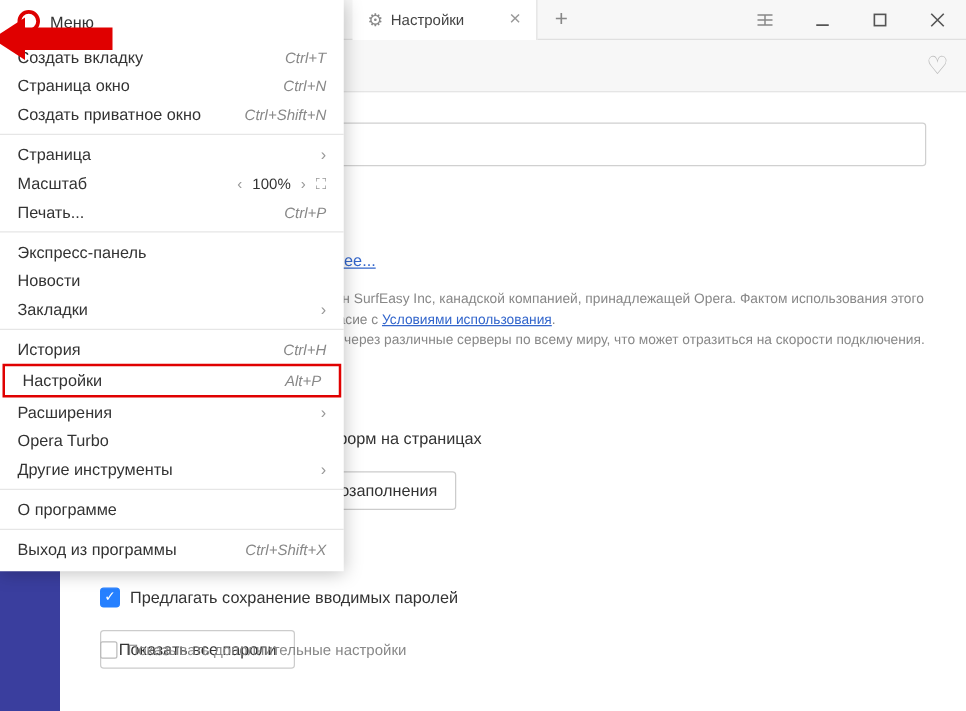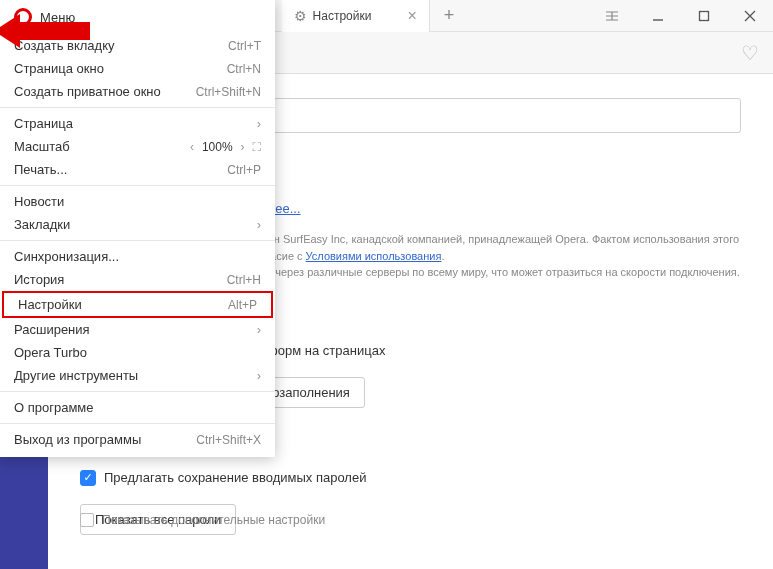--- a/index.html
+++ b/index.html
@@ -195,21 +195,21 @@
     .arrow-callout .abody { margin-left: 0; }
     .menu-item {
       display: flex;
       align-items: center;
       justify-content: space-between;
       padding: 4px 14px;
       font-size: 13px;
       color: #333;
       cursor: pointer;
     }
-    .menu-shortcut { color: #888; font-size: 12px; }
+    .menu-shortcut { color: #888; font-size: 12px; font-style: italic; }
     .menu-sep {
       height: 1px;
       background: #e6e6e6;
       margin: 4px 0;
     }
     .menu-sub-ind { color: #999; margin-left: 6px; }
     .zoom-row {
       display: flex;
       align-items: center;
       gap: 8px;
@@ -337,30 +337,30 @@
       <span class="glyph">›</span>
       <span class="glyph">⛶</span>
     </span>
   </div>
   <div class="menu-item">
     <span>Печать...</span>
     <span class="menu-shortcut">Ctrl+P</span>
   </div>
   <div class="menu-sep"></div>
   <div class="menu-item">
+    <span>Экспресс-панель</span>
+  </div>
+  <div class="menu-item">
     <span>Новости</span>
   </div>
   <div class="menu-item">
     <span>Закладки</span>
     <span class="menu-sub-ind">›</span>
   </div>
   <div class="menu-sep"></div>
-  <div class="menu-item">
-    <span>Синхронизация...</span>
-  </div>
   <div class="menu-item">
     <span>История</span>
     <span class="menu-shortcut">Ctrl+H</span>
   </div>
   <div class="menu-highlight">
     <div class="menu-item">
       <span>Настройки</span>
       <span class="menu-shortcut">Alt+P</span>
     </div>
   </div>

